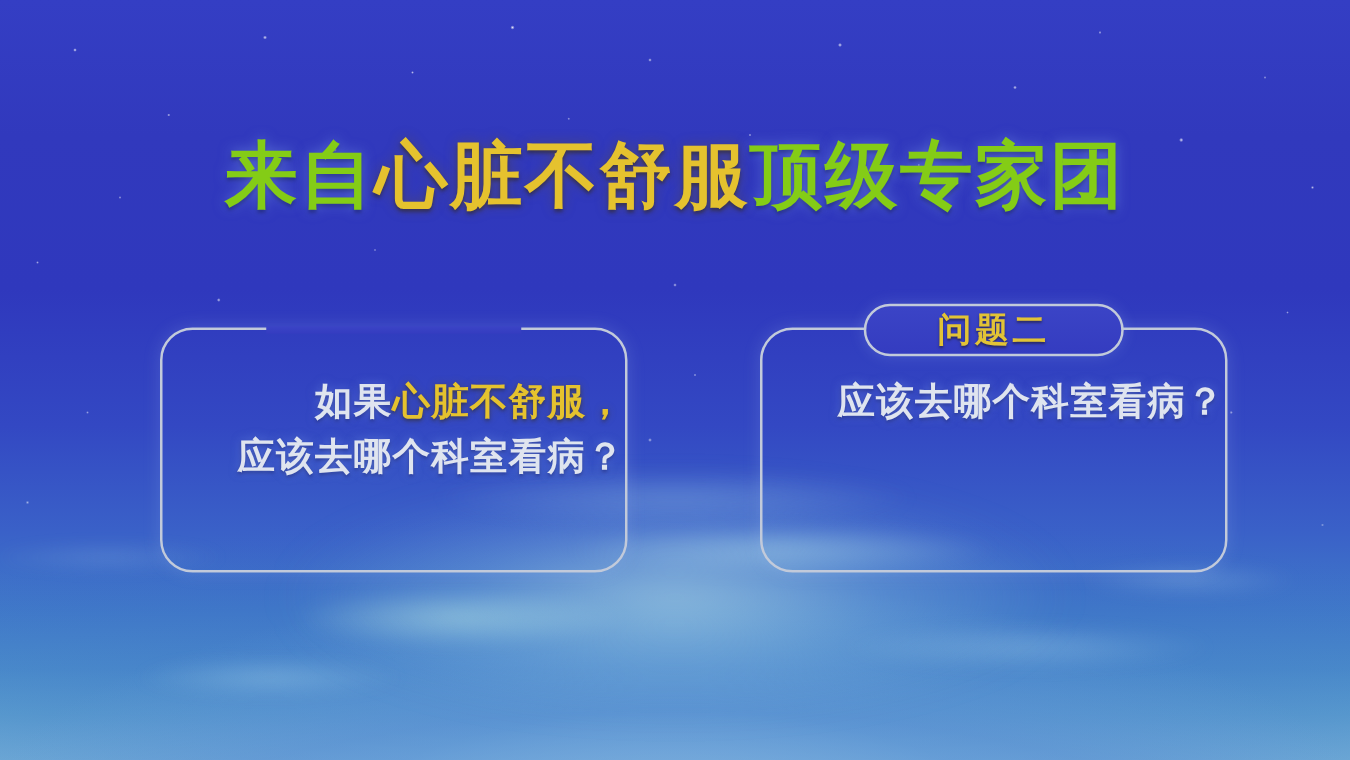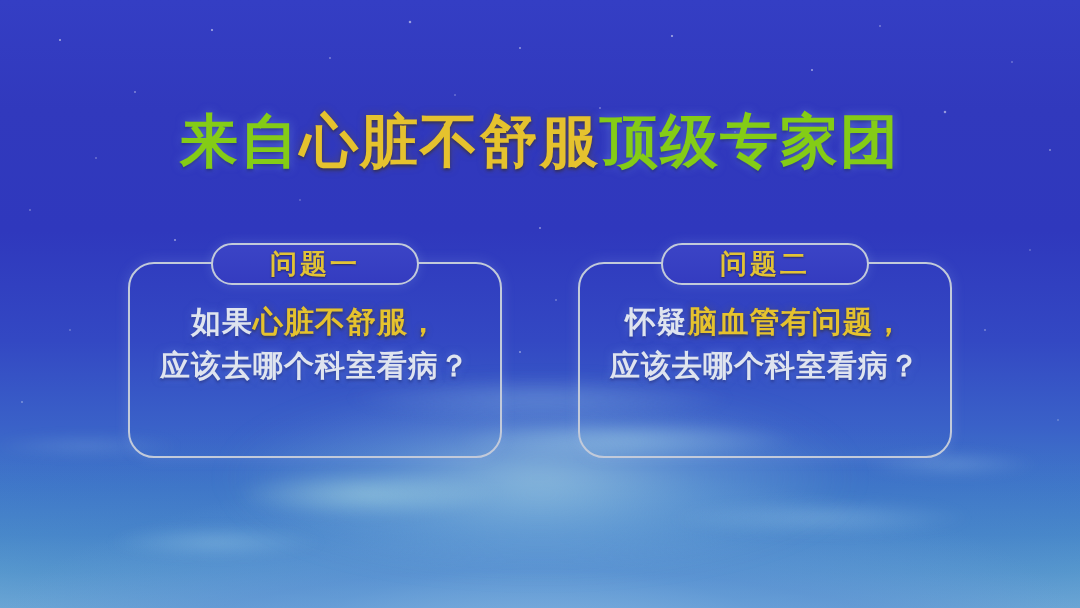--- a/index.html
+++ b/index.html
@@ -138,21 +138,21 @@
     position: absolute;
     top: 262px;
     width: 374px;
     height: 196px;
     border: 2px solid #c2cada;
     border-radius: 26px;
     box-sizing: border-box;
     box-shadow: 0 0 14px rgba(180,200,245,.18);
   }
   .card.left  { left: 128px; }
-  .card.right { left: 578px; }
+  .card.right { left: 608px; }
 
   
   .badge-wrap {
     position: absolute;
     top: -21px;
     left: 50%;
     transform: translateX(-50%);
     height: 42px;
   }
   .badge-mask {
@@ -183,21 +183,21 @@
     white-space: nowrap;
     text-shadow: 0 1px 2px rgba(30,20,0,.5);
     box-shadow: 0 0 12px rgba(170,195,245,.20);
     user-select: none;
   }
 
   .card-body {
     position: absolute;
     left: 0; right: 0;
     top: 36px;
-    text-align: center;
+    text-align: right;
     line-height: 1.48;
     font-size: 30px;
     font-weight: 700;
     letter-spacing: 1px;
     white-space: nowrap;
     user-select: none;
   }
   .card-body .line { display: block; }
   .card-body .w {
     color: #dfe4ef;
@@ -217,35 +217,30 @@
   <div class="bg-clouds"></div>
   <div class="bg-glow"></div>
   <div class="bg-stars"></div>
 
   <div class="title">
     <span class="w">来自</span><span class="y">心脏不舒服</span><span class="w">顶级专家团</span>
   </div>
 
   <div class="card left">
       <div style="position: absolute; top: -3px; left: 50%; transform: translateX(-50%); width: 204px; height: 6px; background: linear-gradient(rgb(59, 68, 198) 0%, rgb(52, 60, 192) 100%); z-index: 1;"></div>
-    <div class="badge-wrap" style="z-index: 2;">
-      <div class="badge-mask" style="background: transparent;"></div>
-      <div class="badge">问题一</div>
-    </div>
     <div class="card-body">
       <span class="line"><span class="w">如果</span><span class="y">心脏不舒服，</span><span class="w"></span></span>
       <span class="line"><span class="w">应该去哪个科室看病？</span><span class="y"></span><span class="w"></span></span>
     </div>
   </div>
 
   <div class="card right">
       <div style="position: absolute; top: -3px; left: 50%; transform: translateX(-50%); width: 204px; height: 6px; background: linear-gradient(rgb(59, 68, 198) 0%, rgb(52, 60, 192) 100%); z-index: 1;"></div>
     <div class="badge-wrap" style="z-index: 2;">
       <div class="badge-mask" style="background: transparent;"></div>
       <div class="badge">问题二</div>
     </div>
     <div class="card-body">
-      <span class="line"><span class="w">怀疑</span><span class="y">脑血管有问题，</span><span class="w"></span></span>
       <span class="line"><span class="w">应该去哪个科室看病？</span><span class="y"></span><span class="w"></span></span>
     </div>
   </div>
 
 </div>
 
 </body></html>

